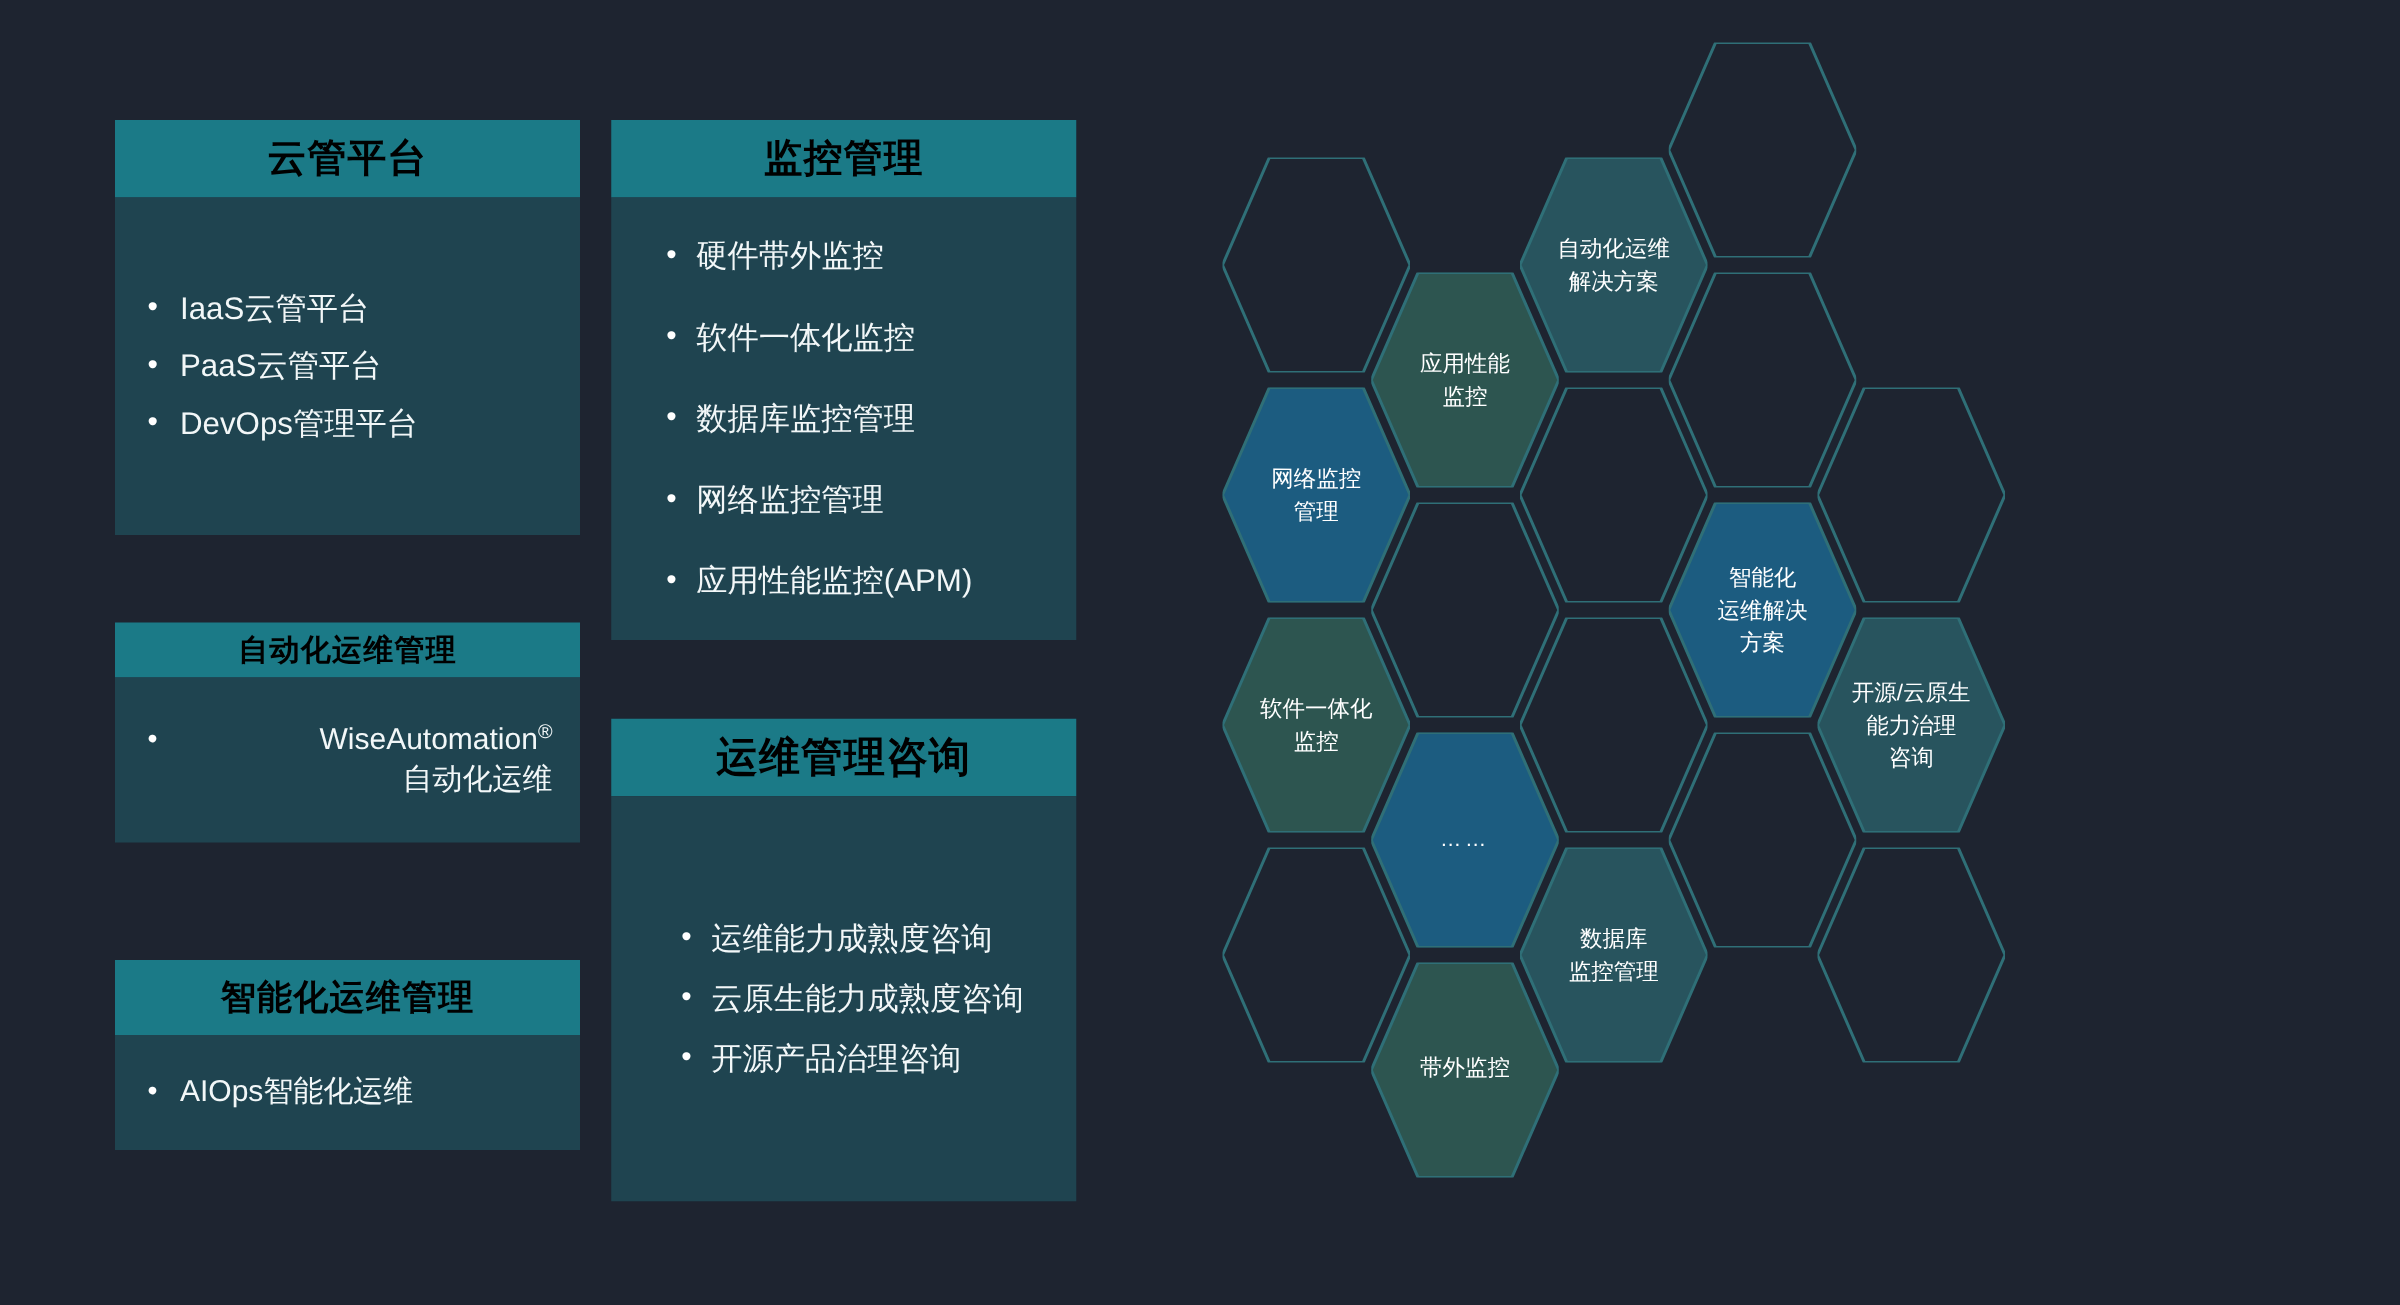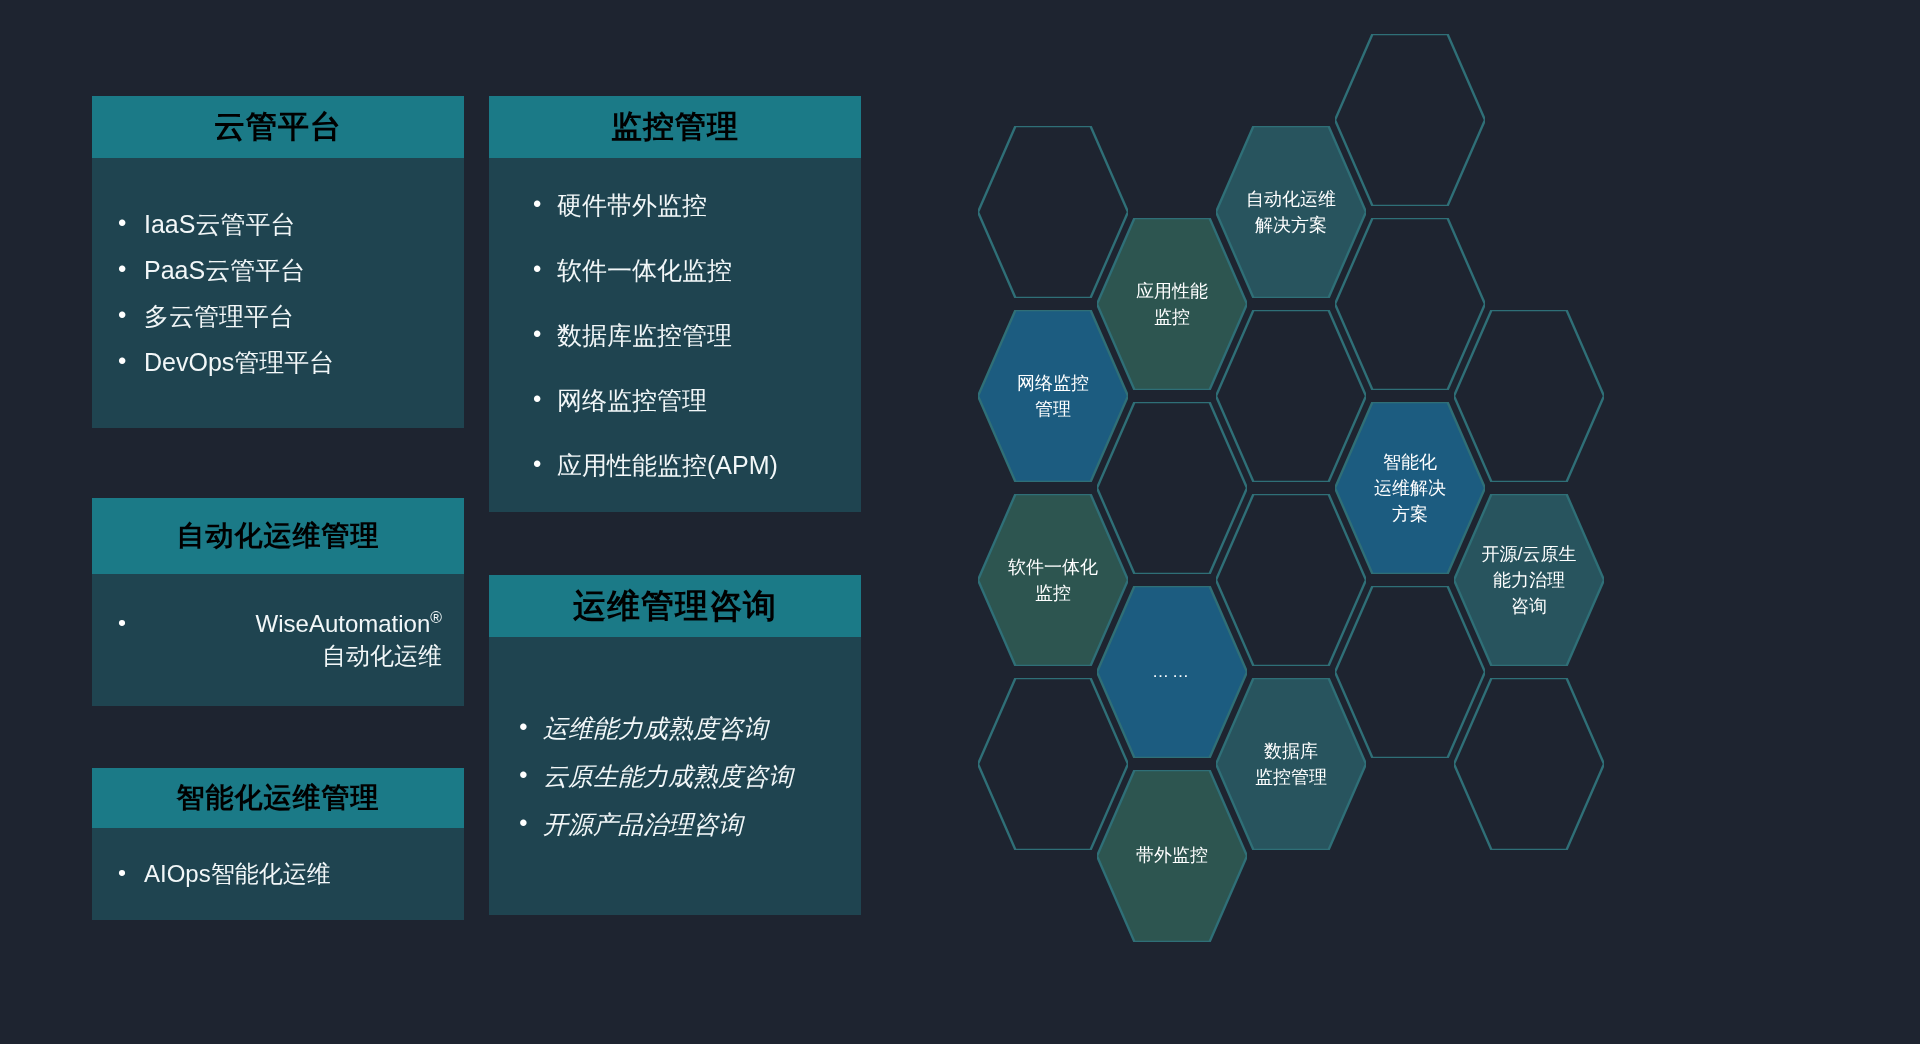--- a/index.html
+++ b/index.html
@@ -42,37 +42,37 @@
     font-size:0.95em;
   }
 
   
   #card-cloud       { left:92px;  top:96px;  width:372px; }
   #card-cloud .card-header { height:62px; font-size:31px; }
   #card-cloud .card-body   { height:270px; }
   #card-cloud .bullet-list li { font-size:25px; margin:13px 0; padding-left:30px; }
 
   #card-auto        { left:92px;  top:498px; width:372px; }
-  #card-auto .card-header { height:76px; font-size:28px; }
+  #card-auto .card-header { height:44px; font-size:24px; }
   #card-auto .card-body   { height:132px; }
   #card-auto .bullet-list li { font-size:24px; padding-left:28px;text-align:right; }
 
   #card-aiops       { left:92px;  top:768px; width:372px; }
   #card-aiops .card-header { height:60px; font-size:28px; }
   #card-aiops .card-body   { height:92px; }
   #card-aiops .bullet-list li { font-size:24px; padding-left:30px; }
 
   #card-monitor     { left:489px; top:96px;  width:372px; }
   #card-monitor .card-header { height:62px; font-size:31px; }
   #card-monitor .card-body   { height:354px; padding-left:40px; }
   #card-monitor .bullet-list li { font-size:25px; margin:32px 0; padding-left:28px; }
 
   #card-consult     { left:489px; top:575px; width:372px; }
   #card-consult .card-header { height:62px; font-size:33px; }
-  #card-consult .card-body   { height:278px; padding-left:26px;font-style:italic; }
+  #card-consult .card-body   { height:324px; padding-left:52px; }
   #card-consult .bullet-list li { font-size:25px; margin:15px 0; padding-left:28px; }
 
   .sup { font-size:0.66em; vertical-align:super; }
 
   
   .hexwrap { position:absolute; left:930px; top:0; width:990px; height:1044px; }
   .hex {
     position:absolute;
     width:150px; height:172px;
   }
@@ -96,21 +96,20 @@
 <div id="root">
 
   <div class="cards">
 
     <div class="card" id="card-cloud">
       <div class="card-header">云管平台</div>
       <div class="card-body">
         <ul class="bullet-list">
           <li>IaaS云管平台</li>
           <li>PaaS云管平台</li>
-          <li>多云管理平台</li>
           <li>DevOps管理平台</li>
         </ul>
       </div>
     </div>
 
     <div class="card" id="card-auto">
       <div class="card-header">自动化运维管理</div>
       <div class="card-body">
         <ul class="bullet-list">
           <li><span>WiseAutomation</span><span class="sup">®</span><br><span>自动化运维</span></li>

